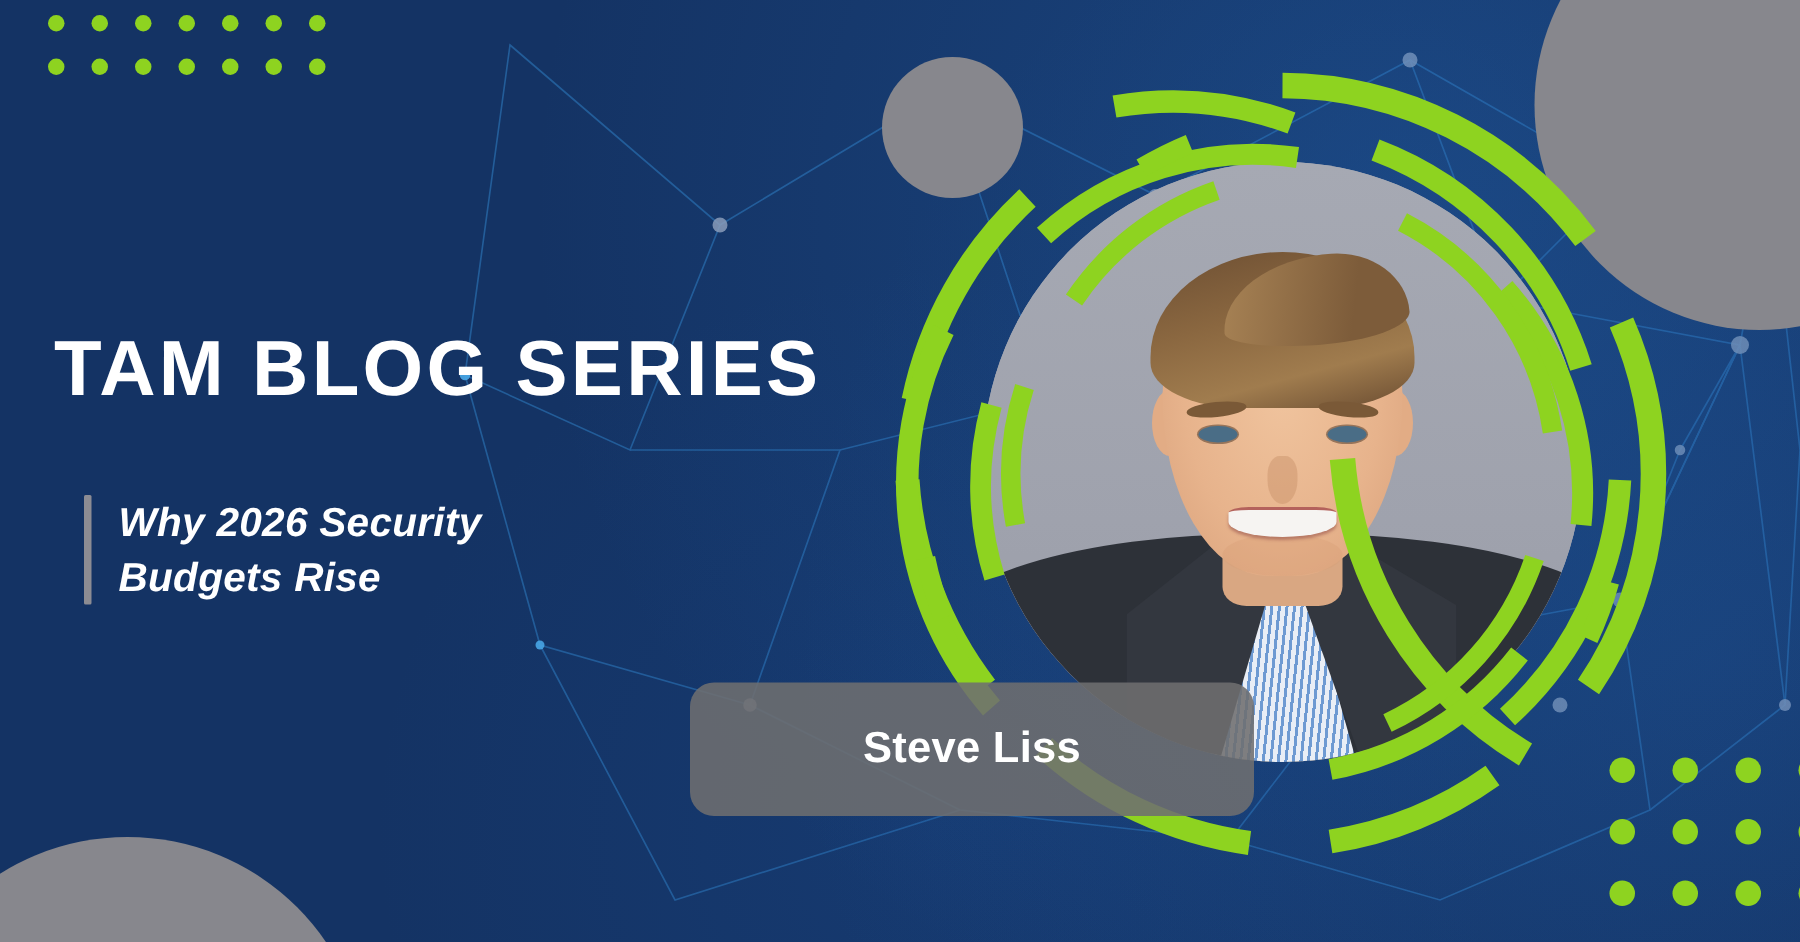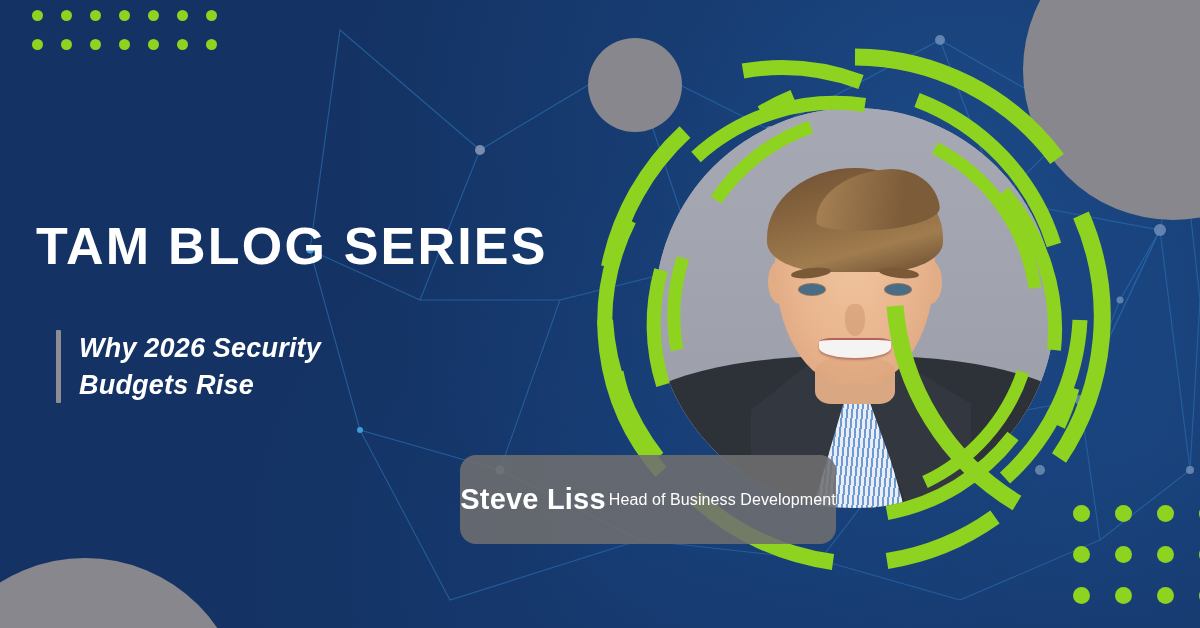--- a/index.html
+++ b/index.html
@@ -485,21 +485,20 @@
           <path d="M 196 92 A 243 243 0 0 1 228 76"></path>
           <path d="M 64 392 A 243 243 0 0 1 52 352"></path>
           <path d="M 508 368 A 243 243 0 0 1 494 406"></path>
         </g>
       </g>
     </svg>
   </div>
 
   <div class="name-badge">
     <div class="badge-name">Steve Liss</div>
-    <div class="badge-role">Head of Business Development</div>
   </div>
 
   <div class="dot-grid bottom-right">
     <span class="dot"></span>
     <span class="dot"></span>
     <span class="dot"></span>
     <span class="dot"></span>
     <span class="dot"></span>
     <span class="dot"></span>
     <span class="dot"></span>

